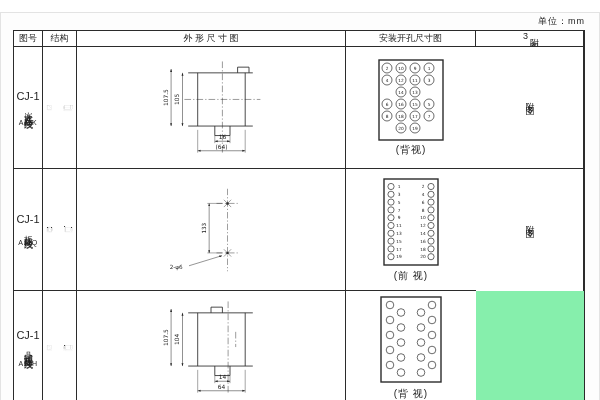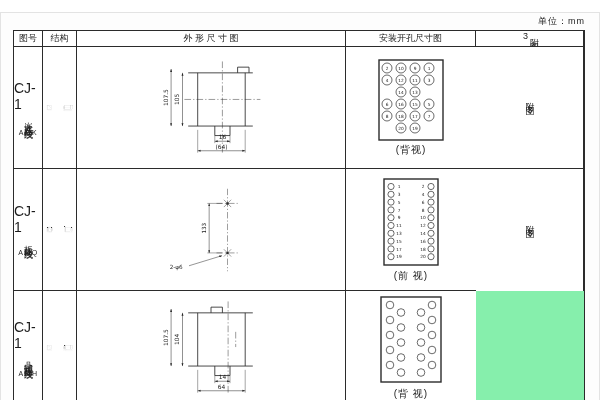--- a/index.html
+++ b/index.html
@@ -11,21 +11,21 @@
        grid-template-rows:16px 122px 122px 1fr;
        border:1.5px solid #2b2b2b;background:#86efac;box-sizing:border-box;}
   .cell{border-right:1px solid #2b2b2b;border-bottom:1px solid #2b2b2b;display:flex;
         align-items:center;justify-content:center;overflow:hidden;background:#fff;color:#1c1c1c;}
   .cell.cend{border-right:none;}
   .cell.rend{border-bottom:none;}
   .hdr{font-size:9px;border-bottom:1.5px solid #2b2b2b;white-space:nowrap;}
   .vtext{writing-mode:vertical-rl;text-orientation:upright;font-size:9px;line-height:1;}
   .fignum{letter-spacing:5px;}
   .struct{flex-direction:column;gap:3px;}
-  .model{font-size:14px;}
+  .model{font-size:11px;}
   .mounttype{letter-spacing:1.5px;}
   .code{font-size:7px;margin-top:2px;letter-spacing:.5px;}
   .outline{gap:10px;padding:0 3px;}
   .termcell{flex-direction:column;gap:1px;}
   .vlabel{font-size:10px;letter-spacing:1px;}
   
   .d{stroke:#2b2b2b;stroke-width:.9;fill:none;}
   .wf{stroke:#2b2b2b;stroke-width:.9;fill:#fff;}
   .thin{stroke:#2b2b2b;stroke-width:.5;fill:none;}
   .thick{stroke:#2b2b2b;stroke-width:2;fill:none;}

